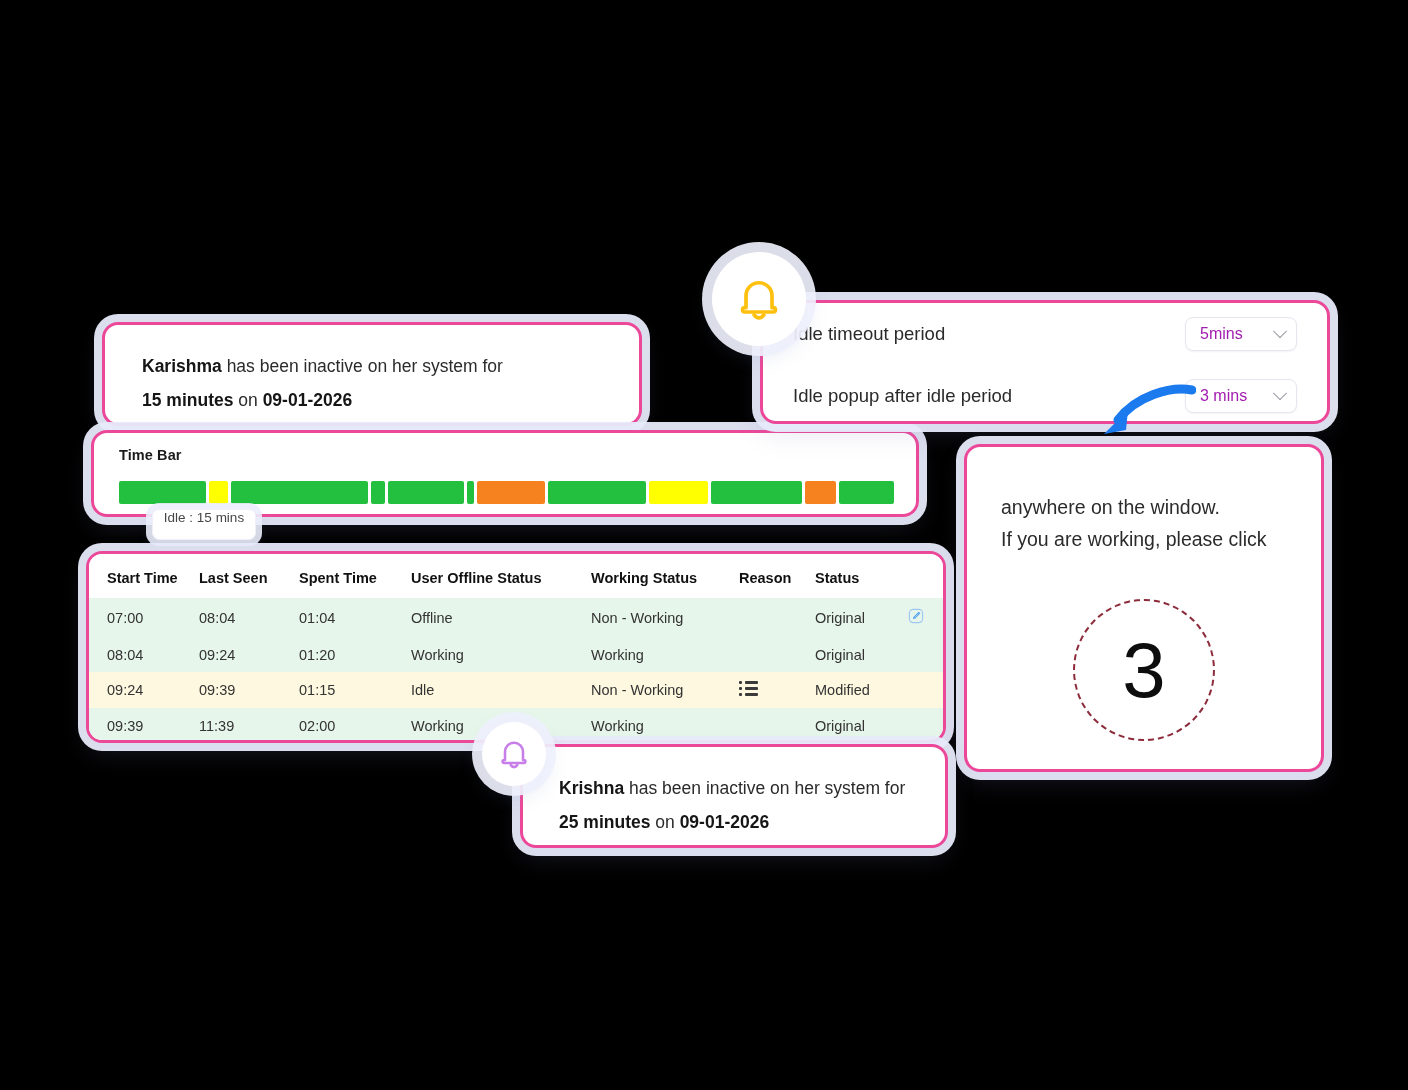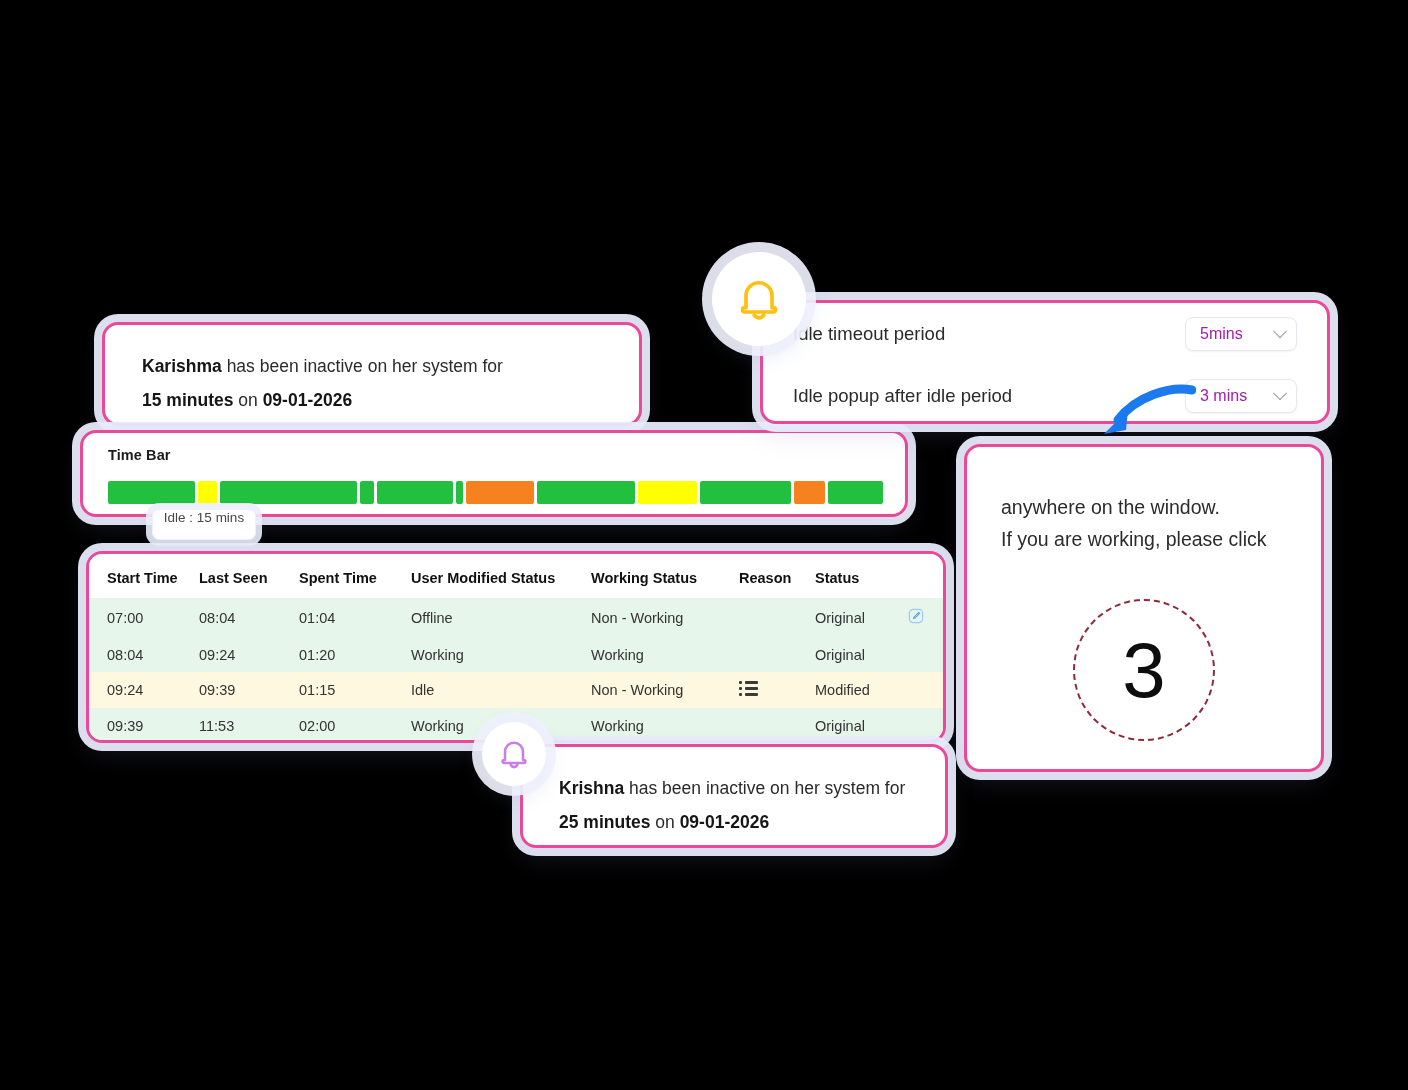--- a/index.html
+++ b/index.html
@@ -26,21 +26,21 @@
     padding: 24px 34px 0 37px;
     margin-left: 24px;
   }
   .notif-line {
     font-size: 17.5px; color: #2b2b2b; line-height: 34px; white-space: nowrap;
   }
   .notif-line b { font-weight: 700; color: #161616; }
 
   
   #timebar-card {
-    left: 80px; top: 430px; width: 828px; height: 87px;
+    left: 91px; top: 430px; width: 828px; height: 87px;
     padding: 14px 0 0 25px;
   }
   #timebar-title {
     font-size: 14.5px; font-weight: 700; color: #1b1b1b; letter-spacing: .1px;
   }
   #timebar-track {
     position: absolute; left: 25px; top: 48px;
     width: 775px; height: 23px;
     display: flex; gap: 3px;
   }
@@ -178,21 +178,21 @@
     <span>Idle : 15 mins</span>
   </div>
 
   <div class="card" id="table-card">
     <table>
       <thead>
         <tr>
           <th class="c0">Start Time</th>
           <th class="c1">Last Seen</th>
           <th class="c2">Spent Time</th>
-          <th class="c3">User Modified Status</th>
+          <th class="c3">User Offline Status</th>
           <th class="c4">Working Status</th>
           <th class="c5">Reason</th>
           <th class="c6">Status</th>
           <th class="c7"></th>
         </tr>
       </thead>
       <tbody id="table-body">
           <tr class="green">
             <td class="c0">07:00</td>
             <td class="c1">08:04</td>
@@ -221,21 +221,21 @@
             <td class="c1">09:39</td>
             <td class="c2">01:15</td>
             <td class="c3">Idle</td>
             <td class="c4">Non - Working</td>
             <td class="c5"><span class="list-icon"><i class="r0"></i><b class="r0"></b><i class="r1"></i><b class="r1"></b><i class="r2"></i><b class="r2"></b></span></td>
             <td class="c6">Modified</td>
             <td class="c7"></td>
           </tr>
           <tr class="green">
             <td class="c0">09:39</td>
-            <td class="c1">11:53</td>
+            <td class="c1">11:39</td>
             <td class="c2">02:00</td>
             <td class="c3">Working</td>
             <td class="c4">Working</td>
             <td class="c5"></td>
             <td class="c6">Original</td>
             <td class="c7"></td>
           </tr>
         </tbody>
     </table>
   </div>

